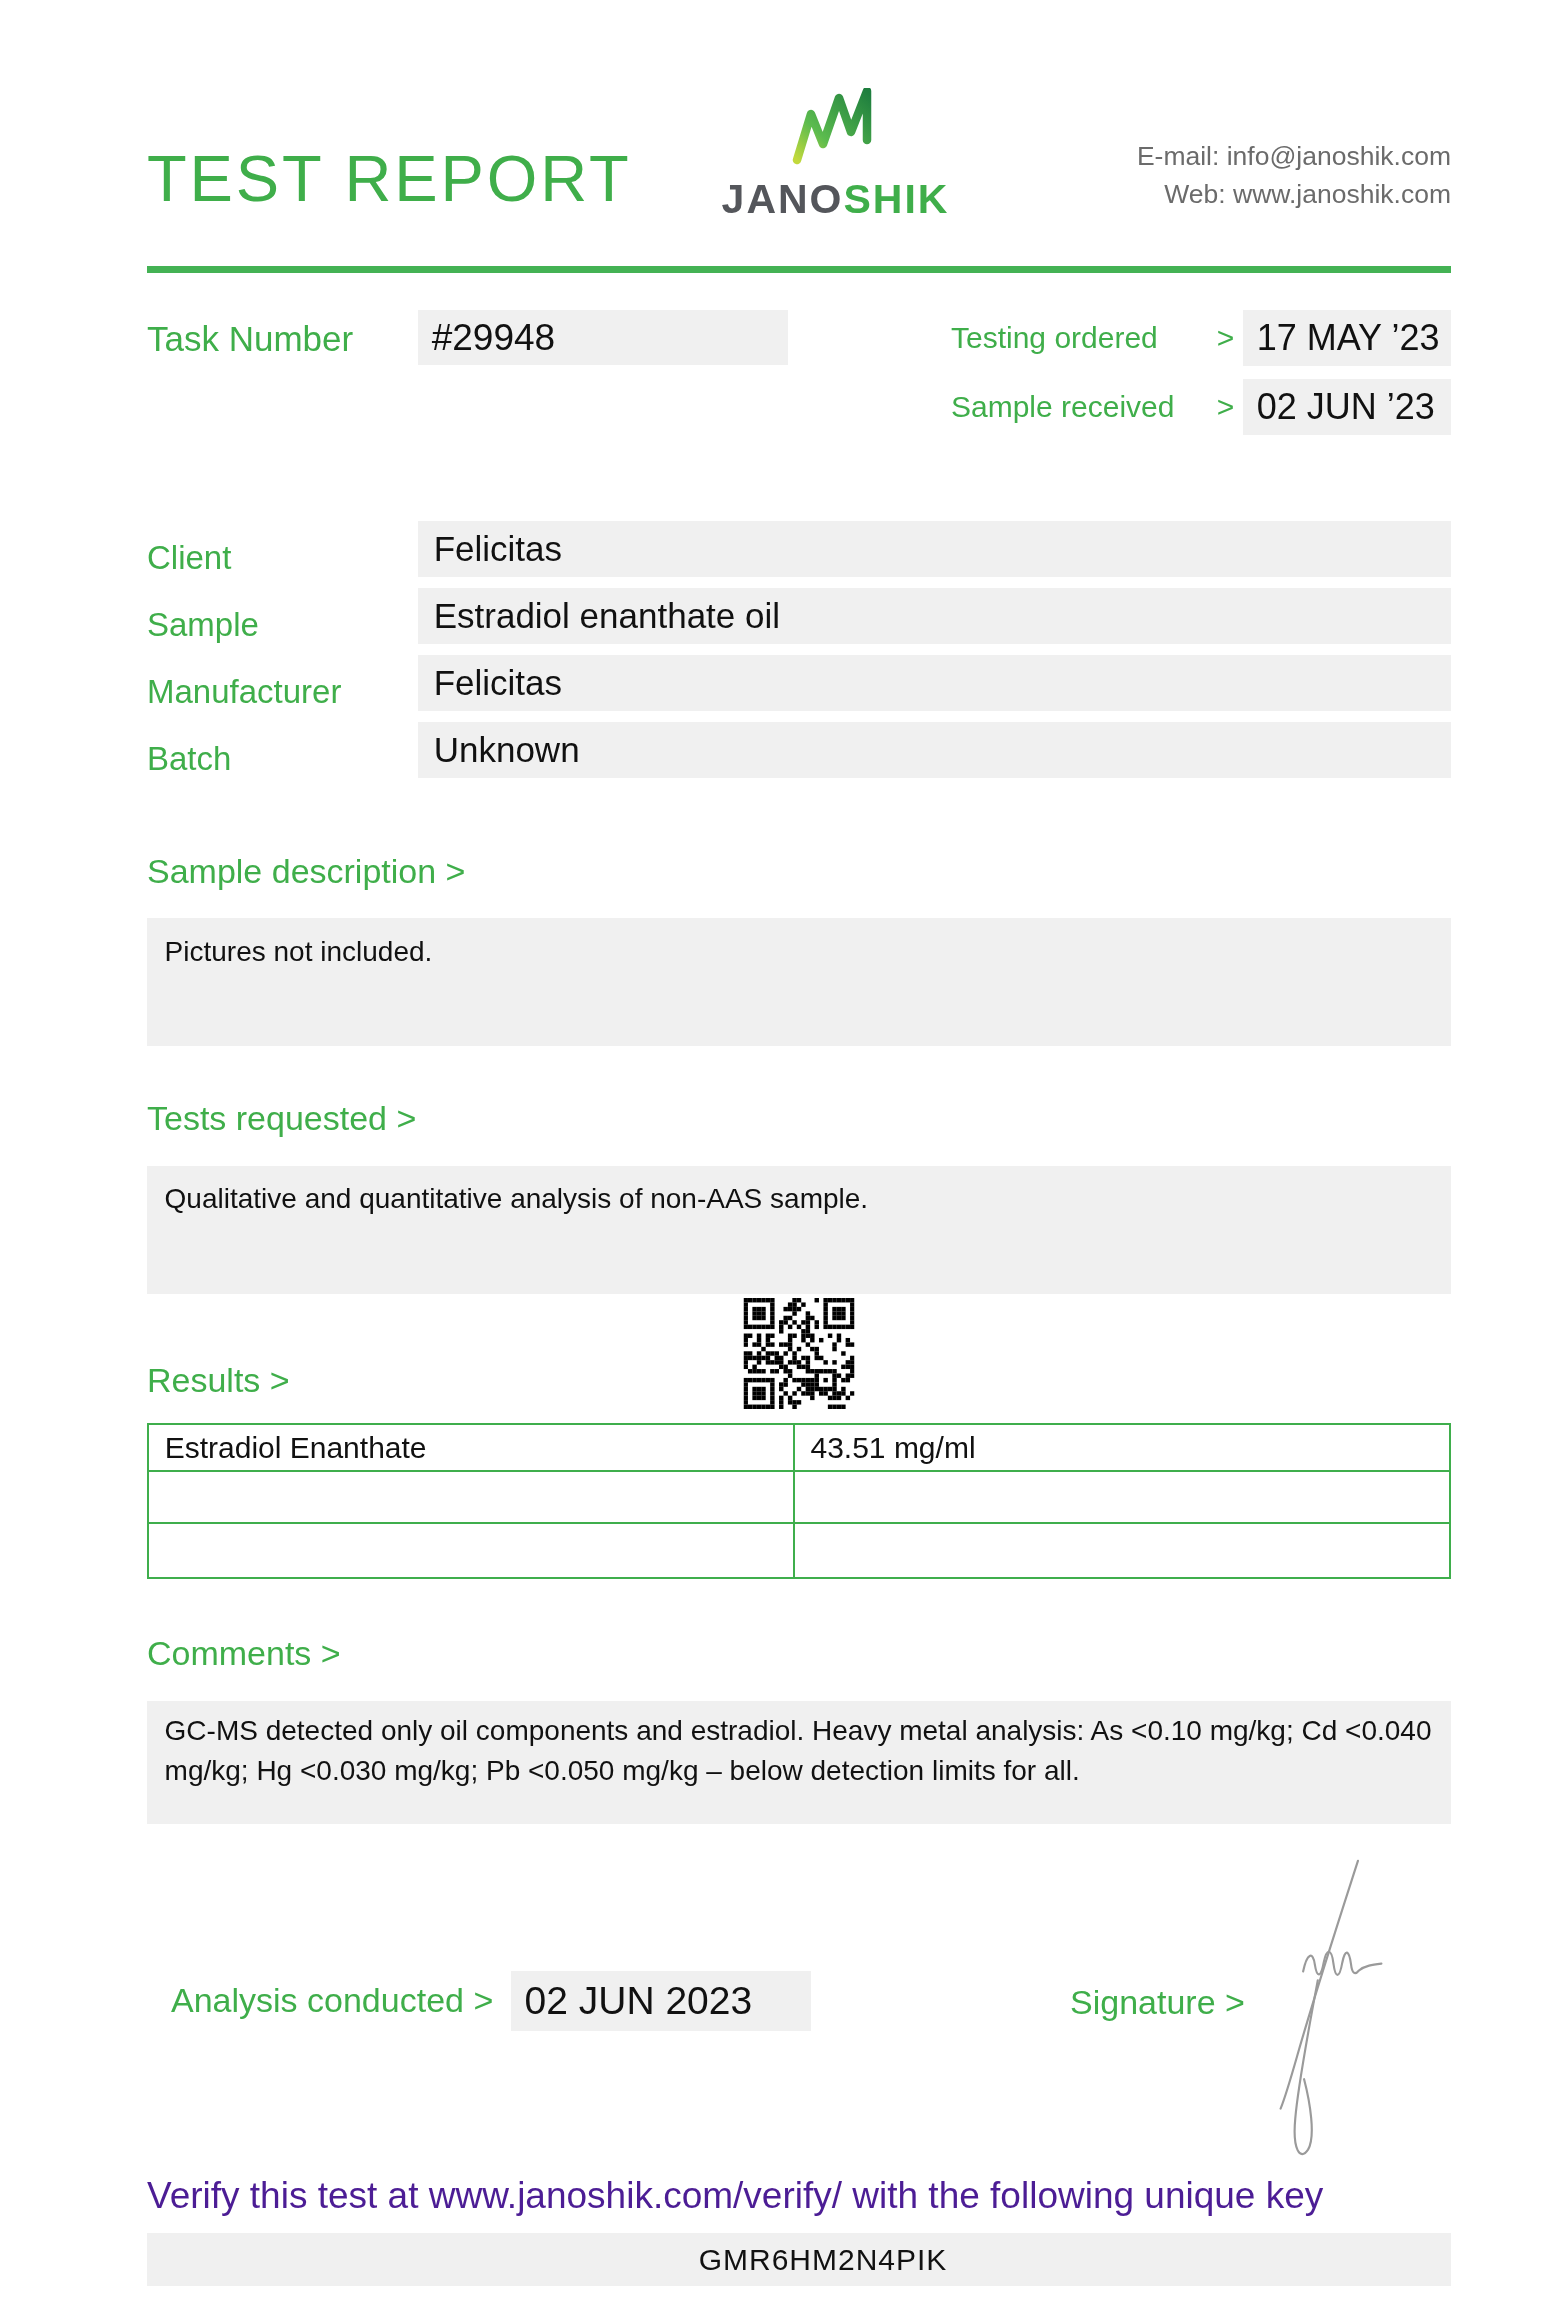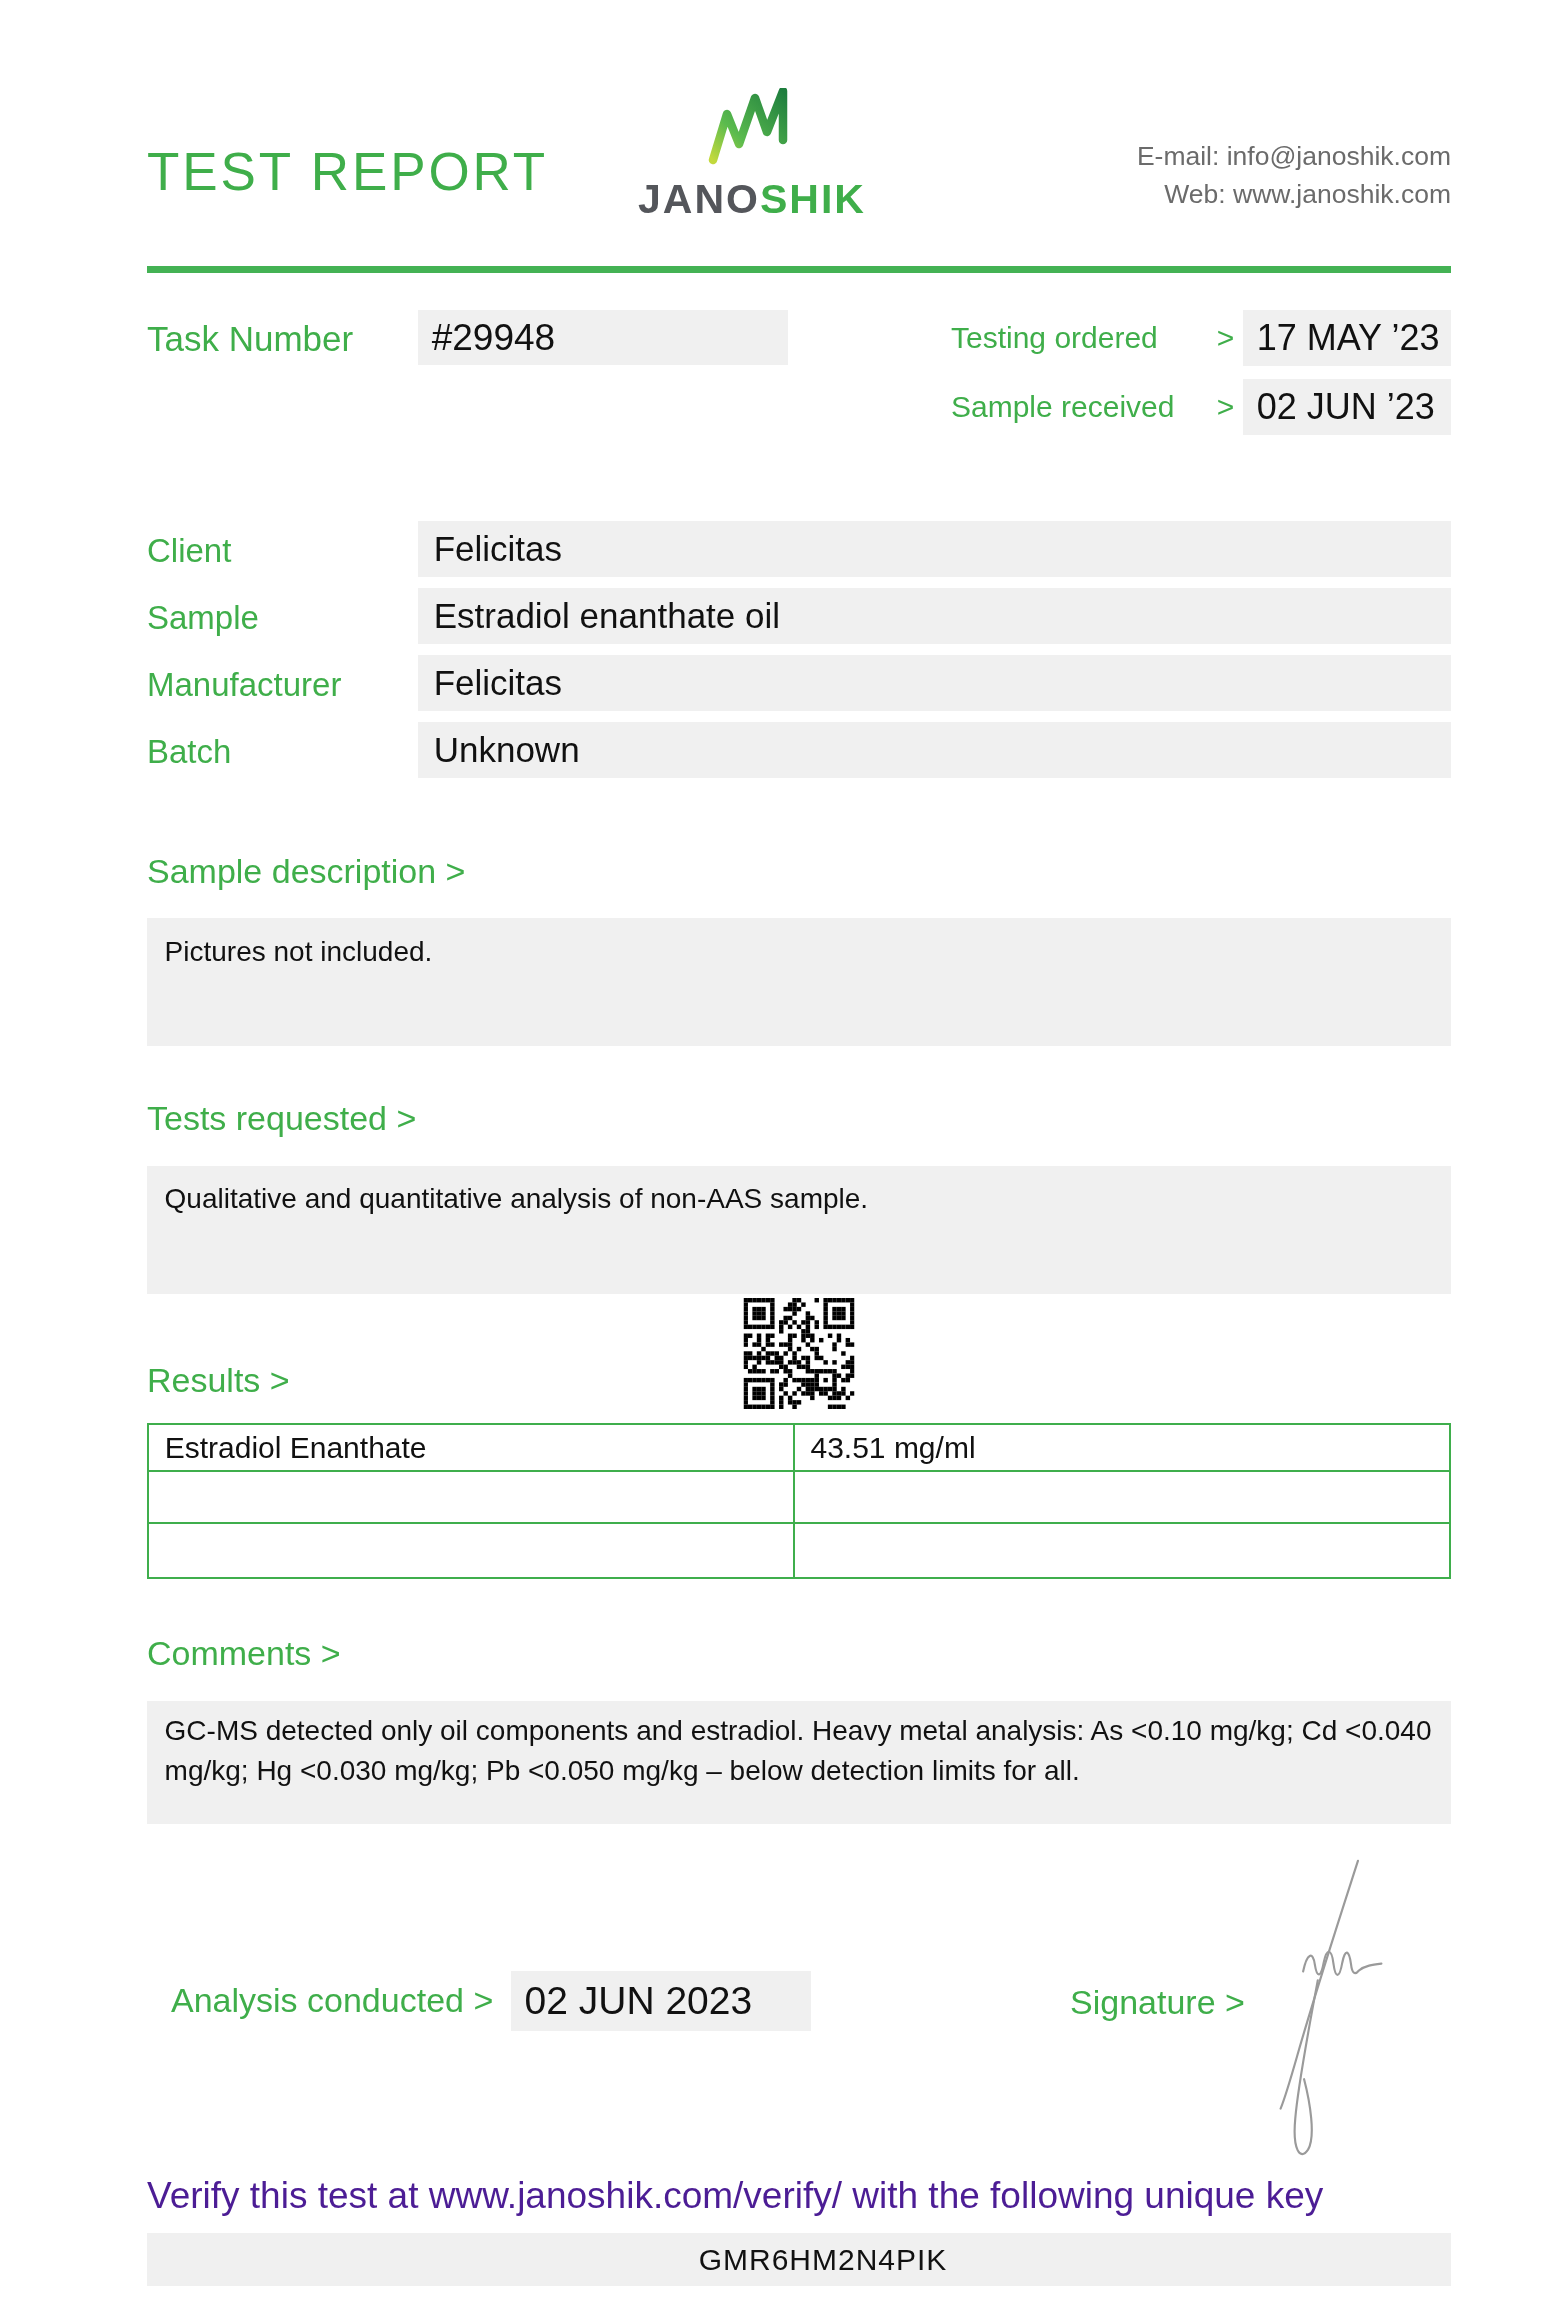--- a/index.html
+++ b/index.html
@@ -3,21 +3,21 @@
 <meta charset="utf-8">
 <style>
   * { margin:0; padding:0; box-sizing:border-box; }
   html,body { width:1568px; height:2313px; background:#ffffff; overflow:hidden;
               font-family:"Liberation Sans", sans-serif; }
   .page { position:relative; width:1568px; height:2313px; padding:86px 118px 0 147px; }
   .content { width:1304px; }
 
   
   .header { display:flex; align-items:flex-start; }
-  .title { font-size:53px; letter-spacing:2.9px; color:#3FAE4A; margin-top:55px; white-space:nowrap; }
+  .title { font-size:65px; letter-spacing:2.9px; color:#3FAE4A; margin-top:55px; white-space:nowrap; }
   .logo { margin-left:90px; display:flex; flex-direction:column; align-items:center; margin-top:2px; }
   .logo-text { font-size:41px; font-weight:bold; letter-spacing:2px; margin-top:3.9px; white-space:nowrap; }
   .logo-jano { color:#54565B; }
   .logo-shik { color:#3FAE4A; }
   .contact { margin-left:auto; text-align:right; color:#6B6B6B; font-size:26.5px; line-height:1.45; margin-top:51px; }
   .divider { height:6.9px; background:#44B254; margin-top:43px; }
 
   
   .task-row { display:flex; margin-top:37px; align-items:flex-start; }
   .glabel { color:#3FAE4A; }
@@ -25,21 +25,21 @@
   .gray-box { background:#F0F0F0; color:#111;padding-left:48px; }
   .task-box { width:370px; height:55px; line-height:55px; font-size:37px; padding-left:13.7px; }
   .dates { margin-left:auto; display:flex; flex-direction:column; gap:13.7px; }
   .date-row { display:flex; align-items:center; }
   .date-label { font-size:30px; width:257px; }
   .date-arrow { font-size:30px; color:#3FAE4A; width:35px; text-align:center; }
   .date-box { width:208px; height:56px; line-height:56px; font-size:36px; padding-left:13.7px; }
 
   
   .fields { margin-top:86px; }
-  .field-row { display:flex; margin-bottom:10.8px; }
+  .field-row { display:flex; margin-bottom:10.8px;align-items:flex-end; }
   .field-label { width:271px; font-size:33px; padding-top:10.8px; }
   .field-box { flex:1; height:56px; line-height:56px; font-size:35px; padding-left:15.7px; }
 
   
   .section-h { color:#3FAE4A; font-size:34px; }
   .h-desc { margin-top:74px; }
   .big-box { background:#F0F0F0; margin-top:27.4px; padding:13.7px 17.6px; font-size:28px; color:#111; line-height:1.45; }
   .box-desc { height:128px; }
   .h-tests { margin-top:53px; }
   .box-tests { height:128px; }

